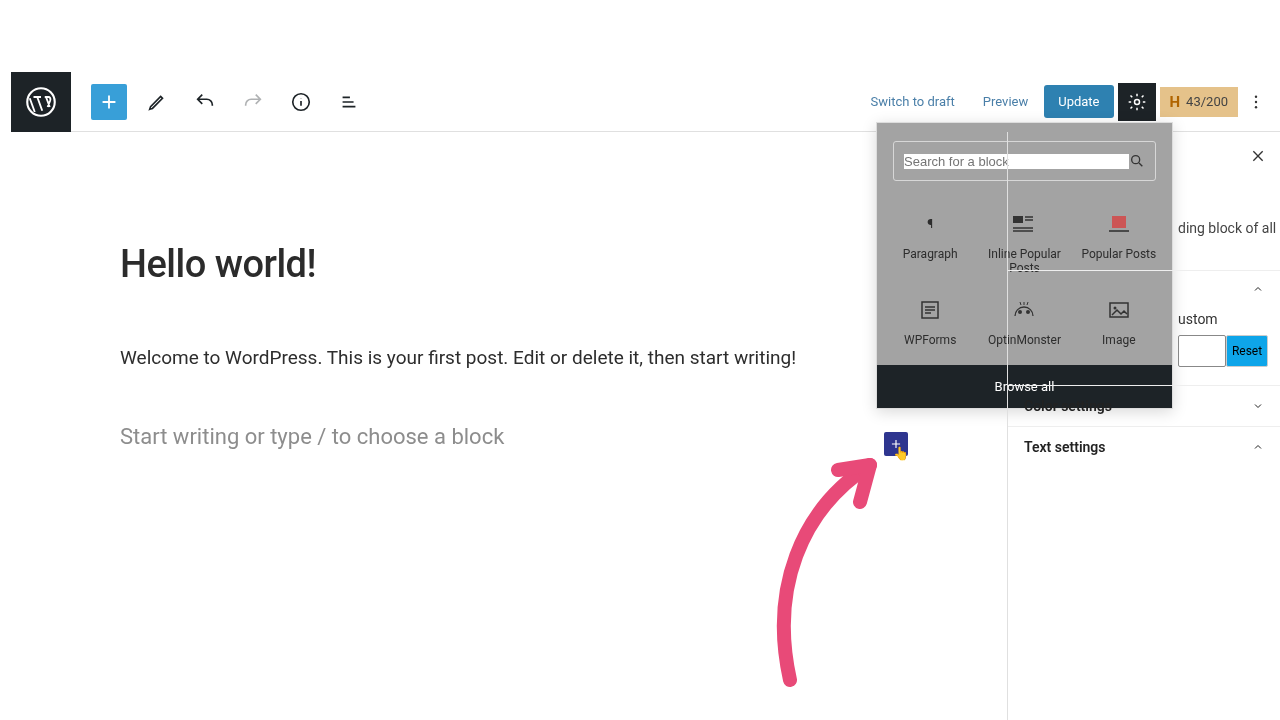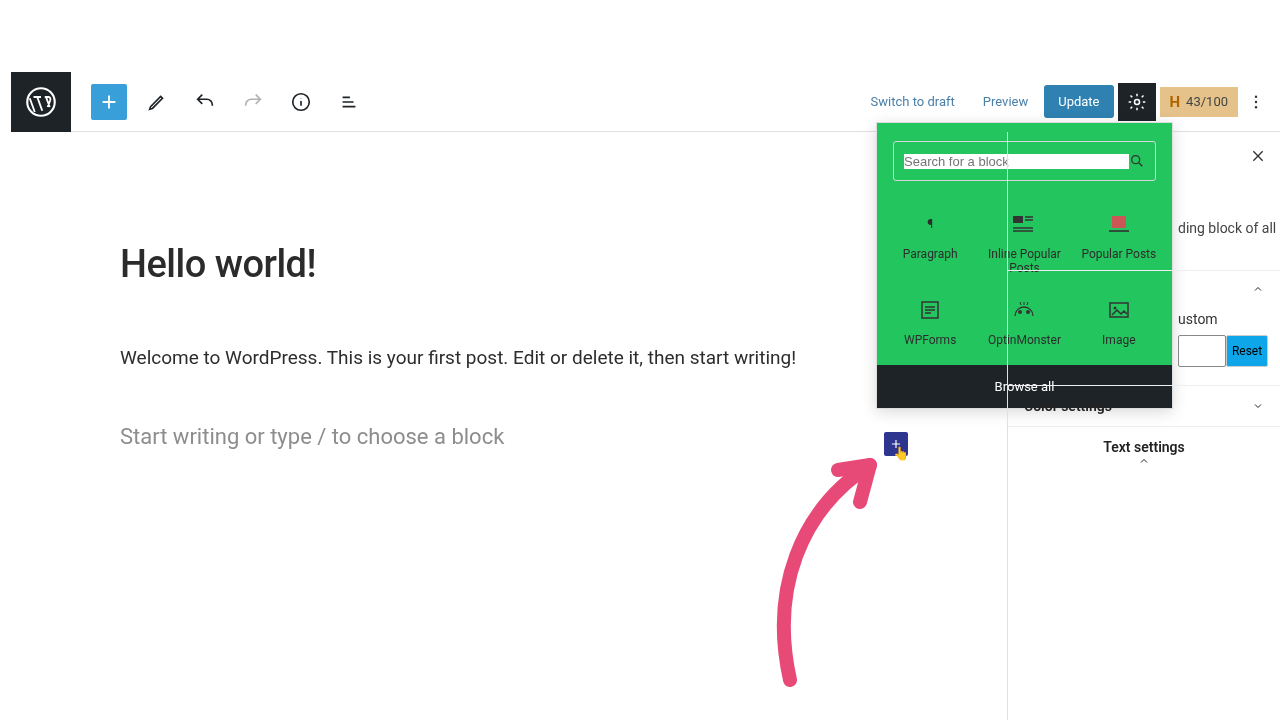--- a/index.html
+++ b/index.html
@@ -20,21 +20,21 @@
   .gear-btn  { width:38px; height:38px; background:#1d2327; display:flex; align-items:center; justify-content:center; cursor:pointer;}
   .seo-badge{ display:flex; align-items:center; gap:6px; padding:6px 10px; background:#e5c28a; color:#444; font-size:13px;}
   .seo-badge .H{ color:#b06400; font-weight:bold; font-size:15px;}
   .dots-btn { width:28px; height:38px; display:flex; align-items:center; justify-content:center; cursor:pointer;}
   
   .canvas { position:absolute; top:132px; left:0; right:0; bottom:0; padding:110px 86px 0 120px; }
   .post-title { font-size:38px; font-weight:500; color:#2b2b2b; letter-spacing:-.5px;}
   .post-body  { margin-top:60px; font-size:19px; color:#2d2d2d;}
   .placeholder{ margin-top:55px; font-size:22px; color:#8d8d8d;}
   
-  .block-popup { position:absolute; top:122px; left:876px; width:297px; background:#22c55e; border:1px solid #ddd; box-shadow:0 3px 14px rgba(0,0,0,.15);}
+  .block-popup { position:absolute; top:122px; left:876px; width:297px; background:#a3a3a3; border:1px solid #ddd; box-shadow:0 3px 14px rgba(0,0,0,.15);}
   .search-wrap{ margin:18px 16px 10px; border:1px solid #d7d7d7; border-radius:3px; height:40px; display:flex; align-items:center; padding:0 10px;}
   .search-input{ flex:1; border:none; outline:none; font-size:13px; color:#666;}
   .grid3 { display:grid; grid-template-columns:repeat(3,1fr); padding:10px 6px 6px; font-size:12px; color:#2d2d2d;}
   .block-item{ display:flex; flex-direction:column; align-items:center; padding:10px 4px 12px; text-align:center; cursor:pointer;}
   .block-item .bi-icon{ height:26px; display:flex; align-items:center; justify-content:center; margin-bottom:10px;}
   .browse-all{ background:#1d2327; color:#fff; text-align:center; padding:14px 0; font-size:13px; cursor:pointer;}
   
   .inline-add { position:absolute; top:432px; left:884px; width:24px; height:24px; background:#2e358f; display:flex; align-items:center; justify-content:center; cursor:pointer; border-radius:2px;}
   .hand-cursor{ position:absolute; top:446px; left:893px; font-size:13px;}
   
@@ -99,21 +99,21 @@
     <div class="link-btn">Preview</div>
     <div class="update-btn">Update</div>
     <div class="gear-btn">
       <svg width="20" height="20" viewBox="0 0 24 24">
           <circle cx="12" cy="12" r="3" fill="none" stroke="#fff" stroke-width="1.8"></circle>
           <path d="M12 2v3M12 19v3M4.2 4.2l2.1 2.1M17.7 17.7l2.1 2.1M2 12h3M19 12h3M4.2 19.8l2.1-2.1M17.7 6.3l2.1-2.1" stroke="#fff" stroke-width="1.8"></path>
         </svg>
     </div>
     <div class="seo-badge">
       <span class="H">H</span>
-      <span>43/100</span>
+      <span>43/200</span>
     </div>
     <div class="dots-btn">
       <svg width="18" height="18" viewBox="0 0 24 24">
           <circle cx="12" cy="5" r="1.6" fill="#333"></circle>
           <circle cx="12" cy="12" r="1.6" fill="#333"></circle>
           <circle cx="12" cy="19" r="1.6" fill="#333"></circle>
         </svg>
     </div>
   </div>
 </div>
@@ -216,21 +216,21 @@
     <input class="opt-input" style="">
     <div class="reset-btn">Reset</div>
   </div>
 
   <div class="sb-row">
     <span>Color settings</span>
     <svg class="chev" viewBox="0 0 24 24">
         <path d="M6 9l6 6 6-6"></path>
       </svg>
   </div>
-  <div class="sb-row" style="border-bottom:none;flex-direction:column;">
+  <div class="sb-row" style="border-bottom:none;">
     <span>Text settings</span>
     <svg class="chev" viewBox="0 0 24 24">
         <path d="M6 15l6-6 6 6"></path>
       </svg>
   </div>
 </div>
 
 <svg class="arrow-annot" width="160" height="250" viewBox="0 0 160 250">
   <path d="M30 240 C 10 150, 40 70, 110 25" stroke="#e84a78" stroke-width="14" fill="none" stroke-linecap="round"></path>
   <path d="M110 25 L78 30 M110 25 L100 62" stroke="#e84a78" stroke-width="14" fill="none" stroke-linecap="round"></path>

